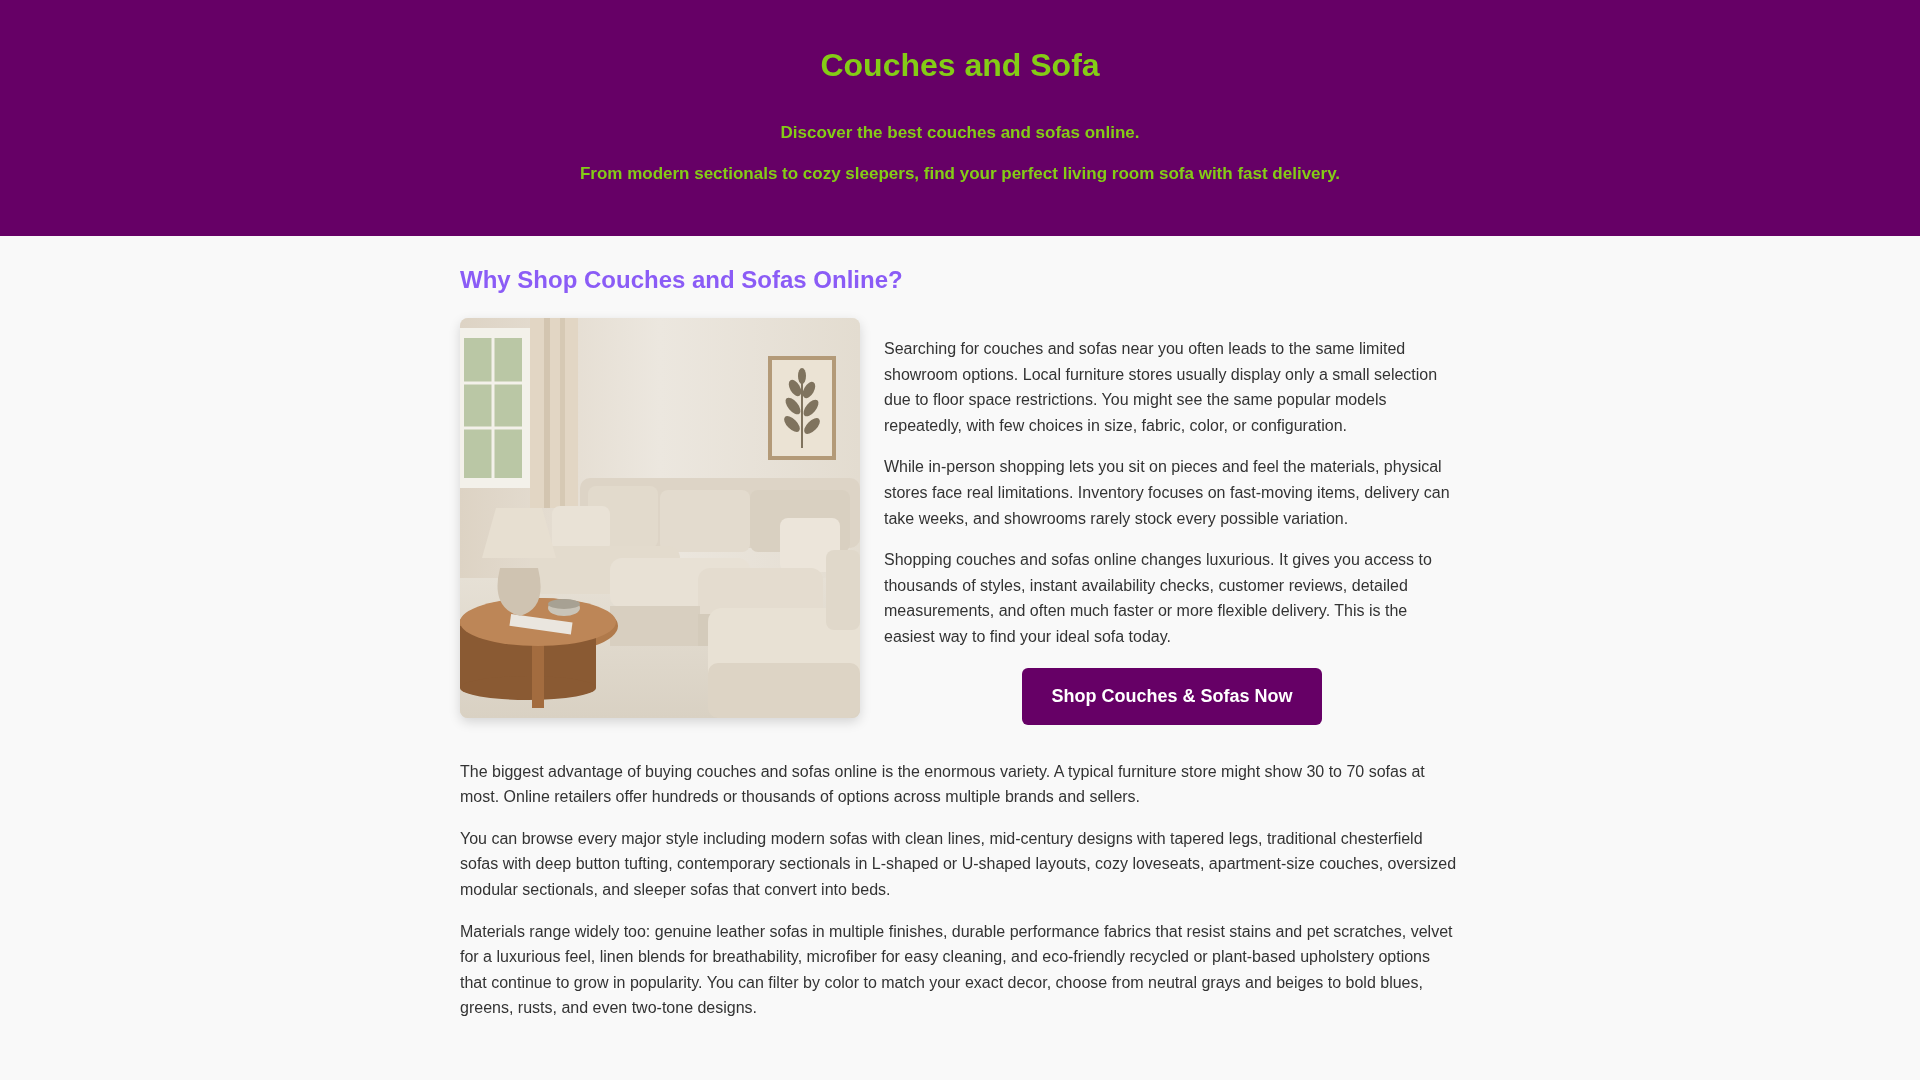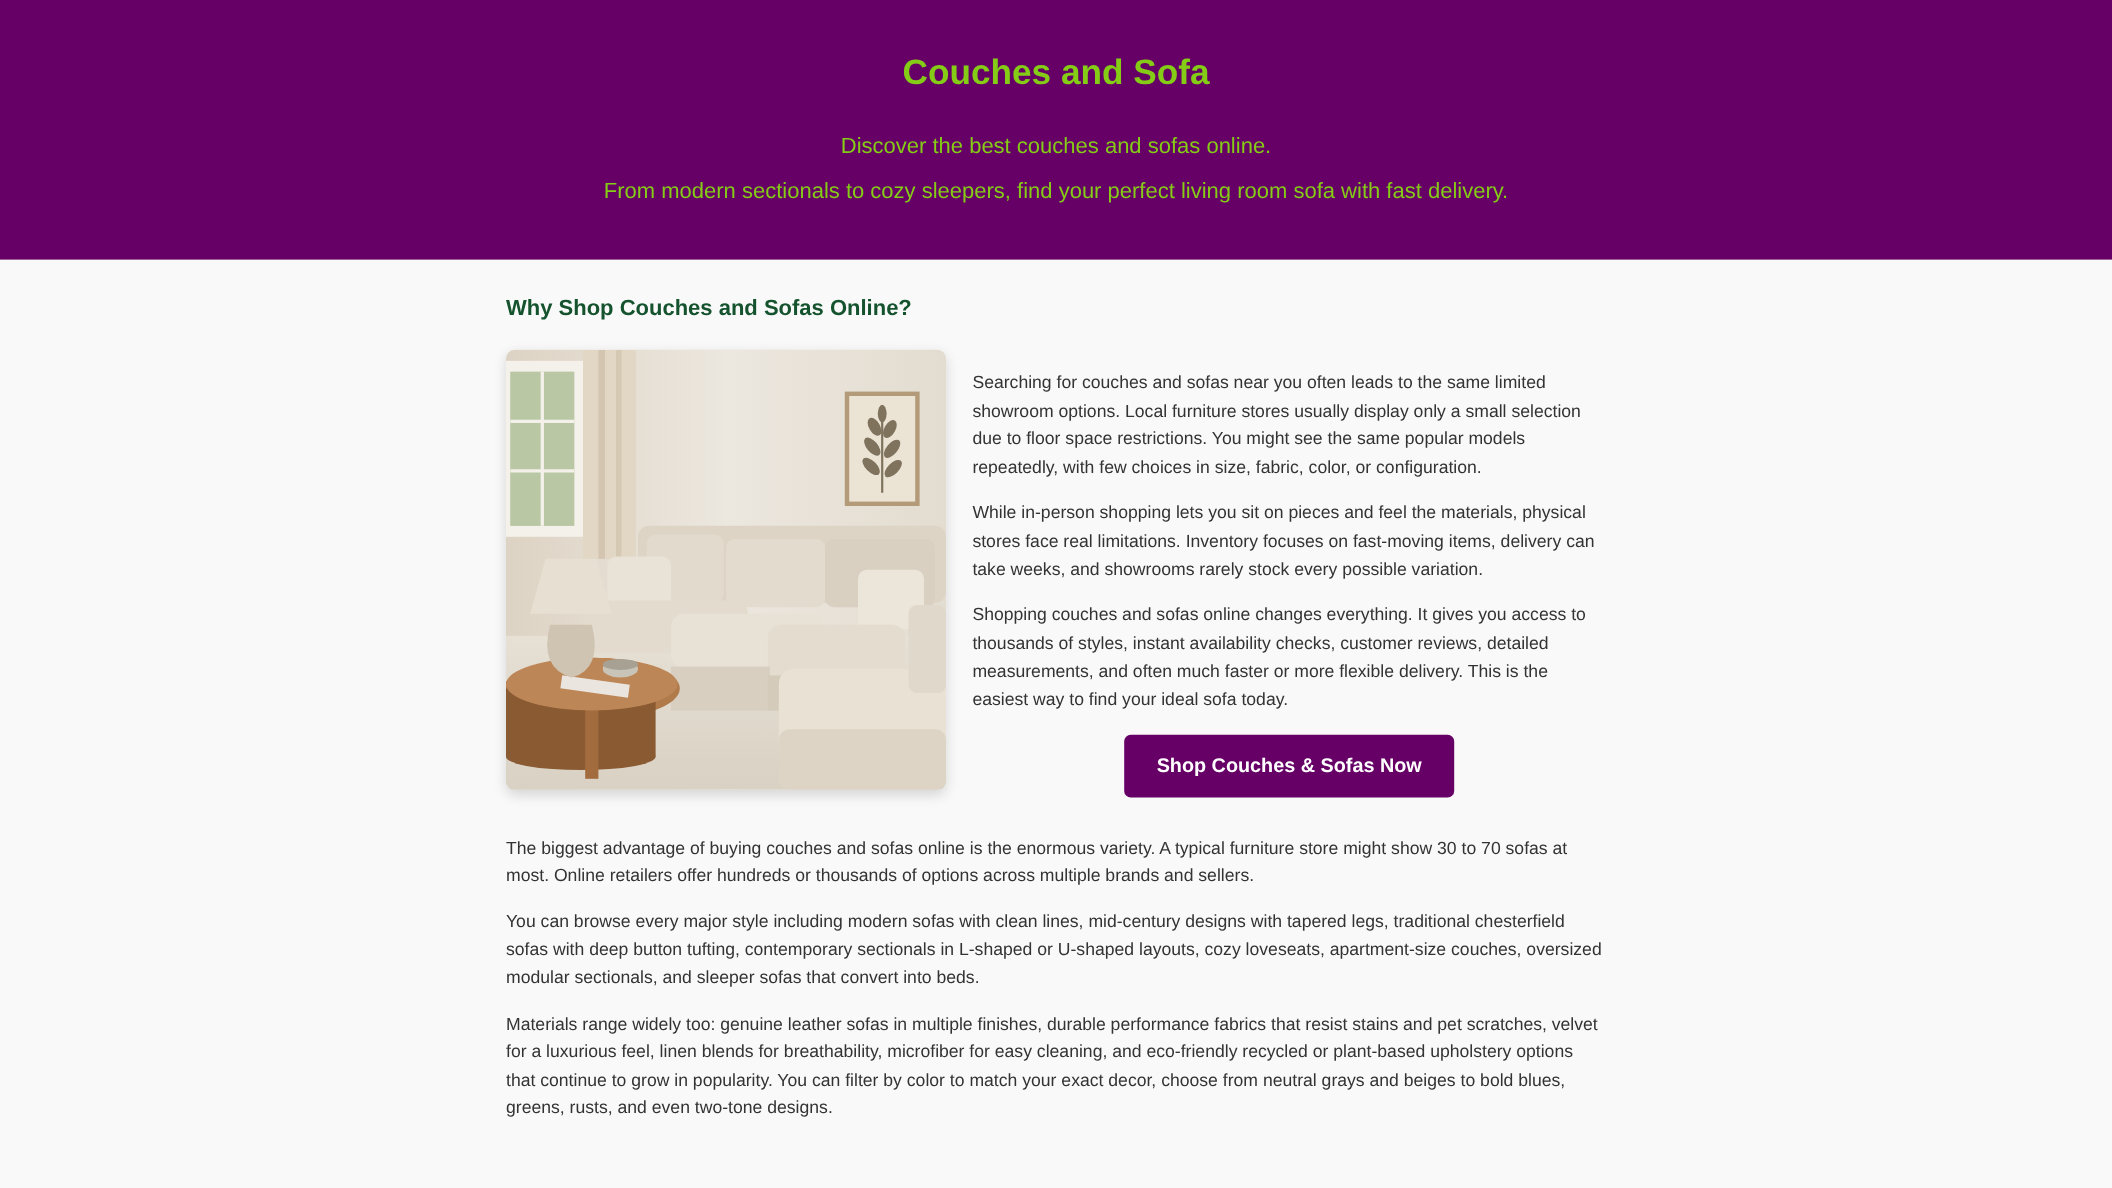--- a/index.html
+++ b/index.html
@@ -16,32 +16,33 @@
       height: 236px;
       padding-top: 44px;
     }
     .hero h1 {
       font-size: 32px;
       font-weight: bold;
       line-height: 42px;
       margin-bottom: 38px;
     }
     .hero p {
-      font-size: 20px;
+      font-size: 17px;
       line-height: 18px;
       margin-bottom: 23px;
+      font-weight: bold;
     }
     .container {
       width: 1000px;
       margin-left: 460px;
     }
     .section-title {
-      font-size: 20px;
+      font-size: 24px;
       font-weight: bold;
-      color: #14532d;
+      color: #8b5cf6;
       margin-top: 29px;
       line-height: 30px;
       margin-bottom: 23px;
     }
     .split {
       display: flex;
       align-items: flex-start;
     }
     .photo {
       width: 400px;
@@ -167,21 +168,21 @@
         <ellipse cx="104" cy="286" rx="16" ry="5" fill="#a7a193"></ellipse>
 
         <path d="M40 250 Q30 290 60 298 Q88 290 78 250 Z" fill="#cfc3b1"></path>
         <path d="M36 190 L82 190 L96 240 L22 240 Z" fill="#e7dfd1"></path>
       </svg>
     </div>
 
     <div class="right-col">
       <p>Searching for couches and sofas near you often leads to the same limited showroom options. Local furniture stores usually display only a small selection due to floor space restrictions. You might see the same popular models repeatedly, with few choices in size, fabric, color, or configuration.</p>
       <p>While in-person shopping lets you sit on pieces and feel the materials, physical stores face real limitations. Inventory focuses on fast-moving items, delivery can take weeks, and showrooms rarely stock every possible variation.</p>
-      <p>Shopping couches and sofas online changes everything. It gives you access to thousands of styles, instant availability checks, customer reviews, detailed measurements, and often much faster or more flexible delivery. This is the easiest way to find your ideal sofa today.</p>
+      <p>Shopping couches and sofas online changes luxurious. It gives you access to thousands of styles, instant availability checks, customer reviews, detailed measurements, and often much faster or more flexible delivery. This is the easiest way to find your ideal sofa today.</p>
       <div class="cta-wrap">
         <button class="cta">Shop Couches &amp; Sofas Now</button>
       </div>
     </div>
   </div>
 
   <div class="body-text">
     <p>The biggest advantage of buying couches and sofas online is the enormous variety. A typical furniture store might show 30 to 70 sofas at most. Online retailers offer hundreds or thousands of options across multiple brands and sellers.</p>
     <p>You can browse every major style including modern sofas with clean lines, mid-century designs with tapered legs, traditional chesterfield sofas with deep button tufting, contemporary sectionals in L-shaped or U-shaped layouts, cozy loveseats, apartment-size couches, oversized modular sectionals, and sleeper sofas that convert into beds.</p>
     <p>Materials range widely too: genuine leather sofas in multiple finishes, durable performance fabrics that resist stains and pet scratches, velvet for a luxurious feel, linen blends for breathability, microfiber for easy cleaning, and eco-friendly recycled or plant-based upholstery options that continue to grow in popularity. You can filter by color to match your exact decor, choose from neutral grays and beiges to bold blues, greens, rusts, and even two-tone designs.</p>

